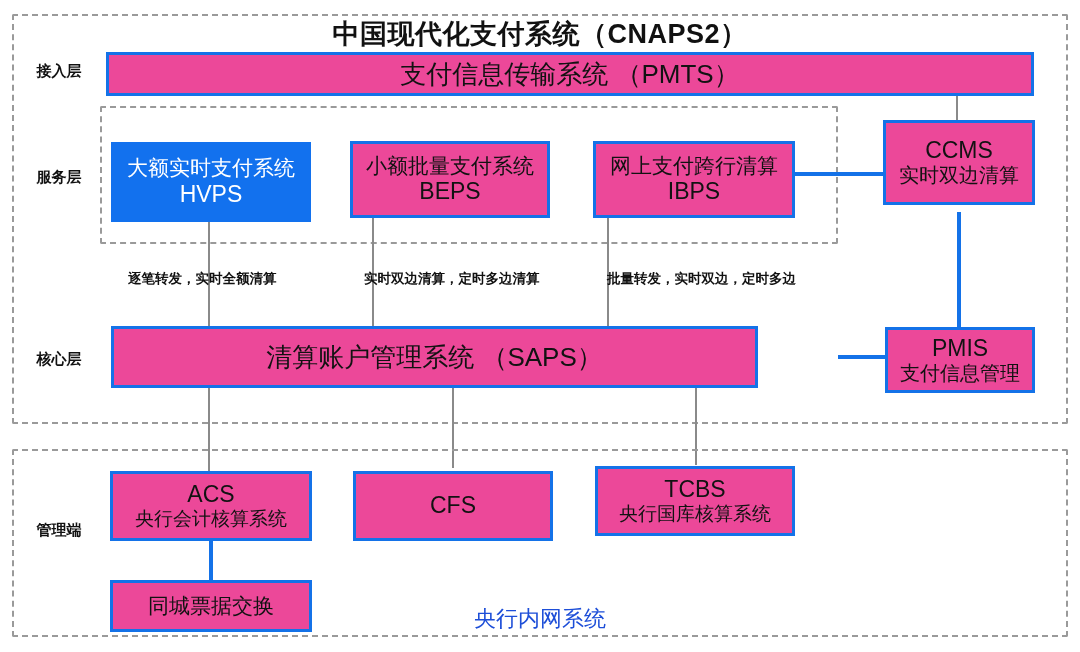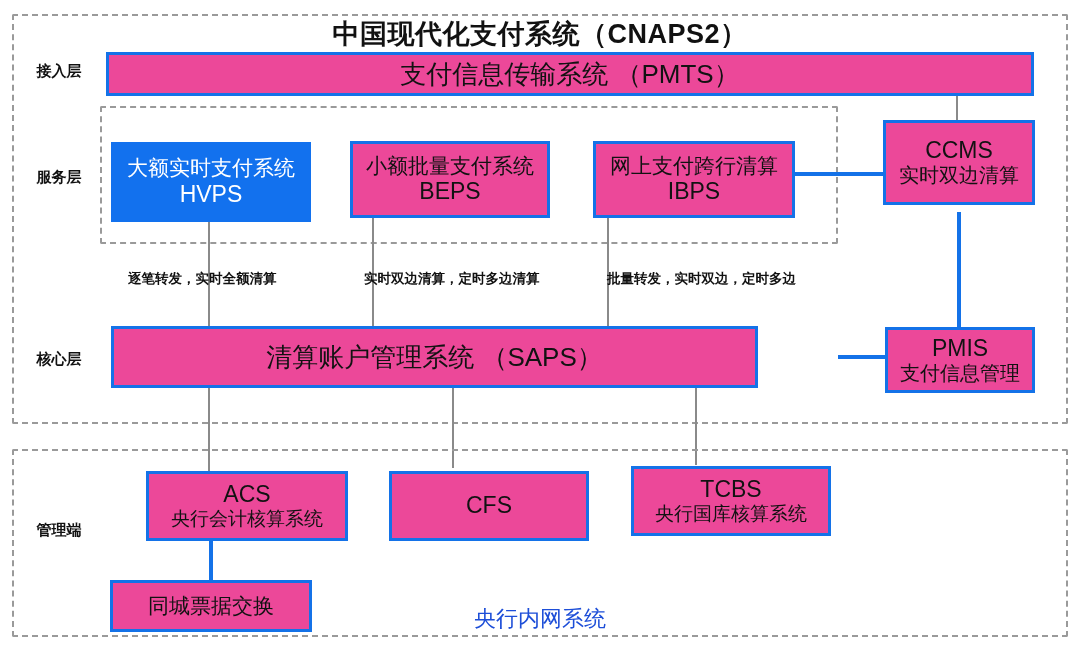--- a/index.html
+++ b/index.html
@@ -31,21 +31,21 @@
   .vline-blue{background:#1472e8;width:4px;}
   .hline-blue{background:#1472e8;height:4px;}
 
   
   .annot{font-weight:bold;font-size:13.5px;color:#111;white-space:nowrap;}
 
   .f26{font-size:26px;}
   .f23{font-size:23px;}
   .f21{font-size:21px;}
   .f20{font-size:20px;}
-  .f19{font-size:19px;margin-left:36px;}
+  .f19{font-size:19px;}
 </style>
 </head>
 <body>
 
 <div id="canvas">
 
   <div class="abs dashed-region" style="left:12px;top:14px;width:1056px;height:410px;"></div>
 
   <div class="abs main-title" style="left:0;top:16px;width:1080px;text-align:center;">中国现代化支付系统（CNAPS2）</div>
 

